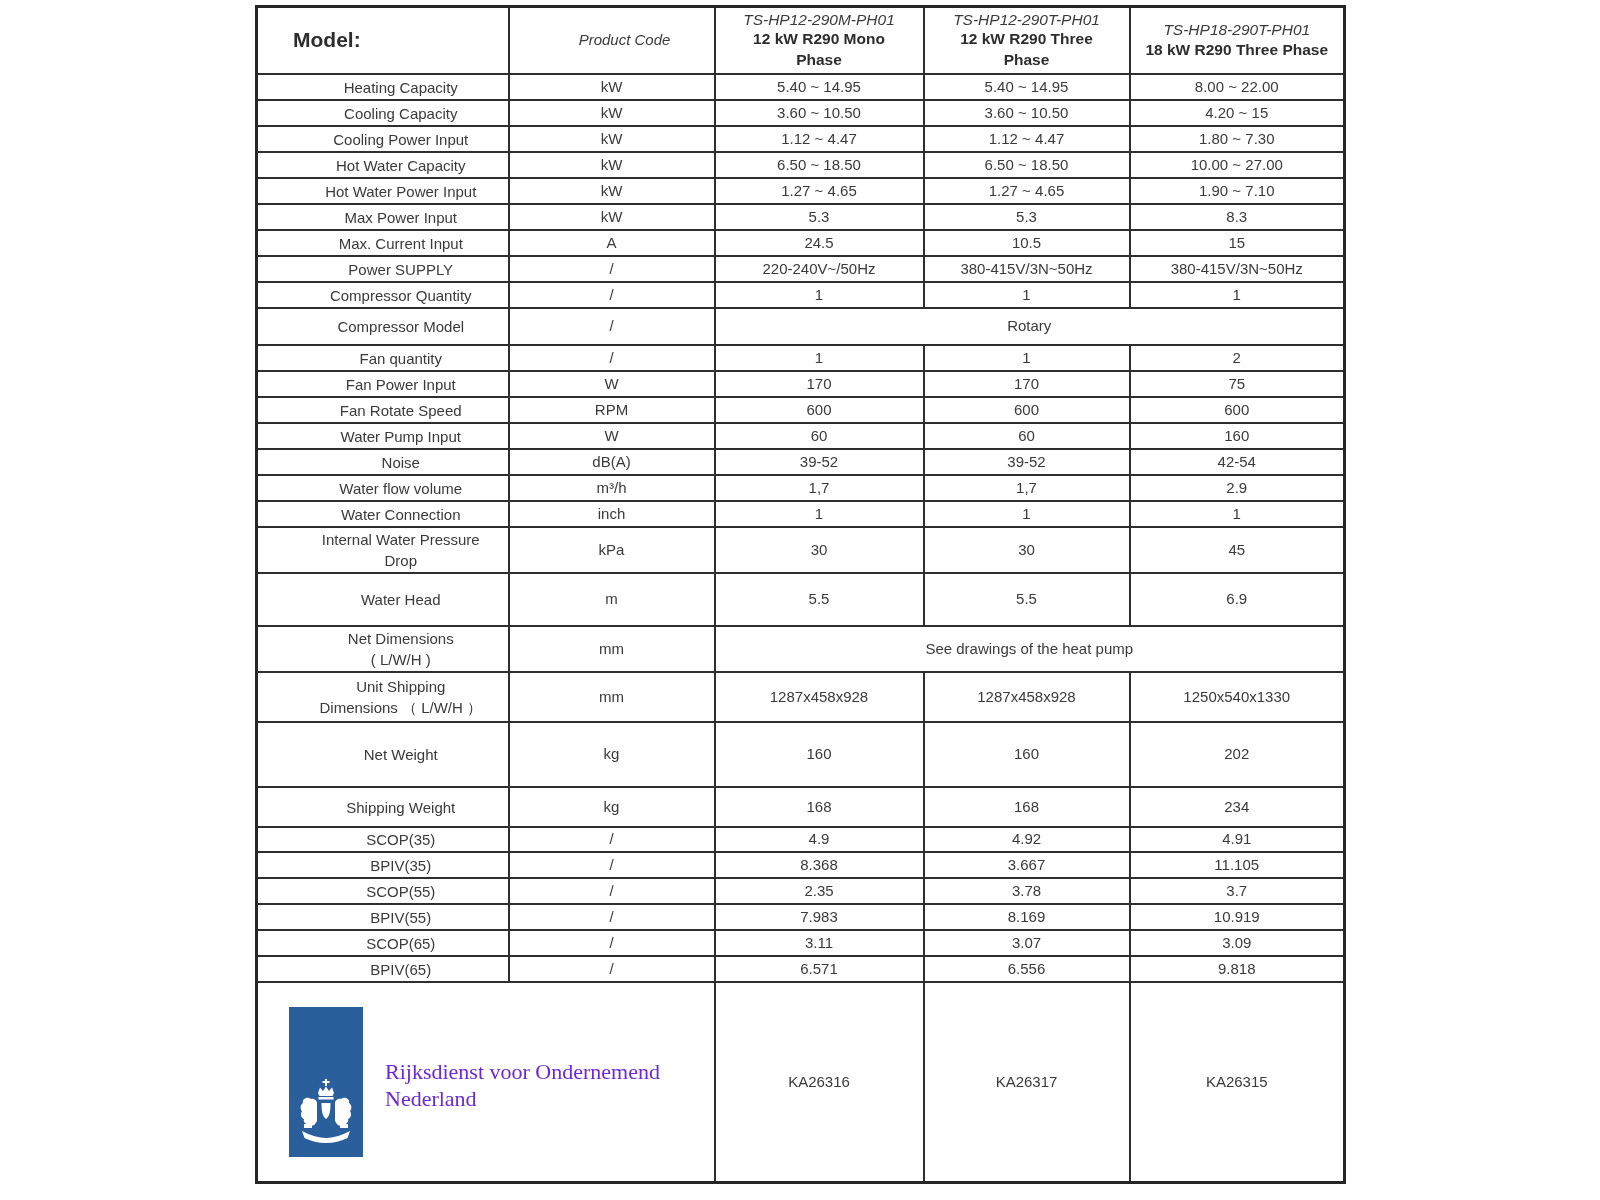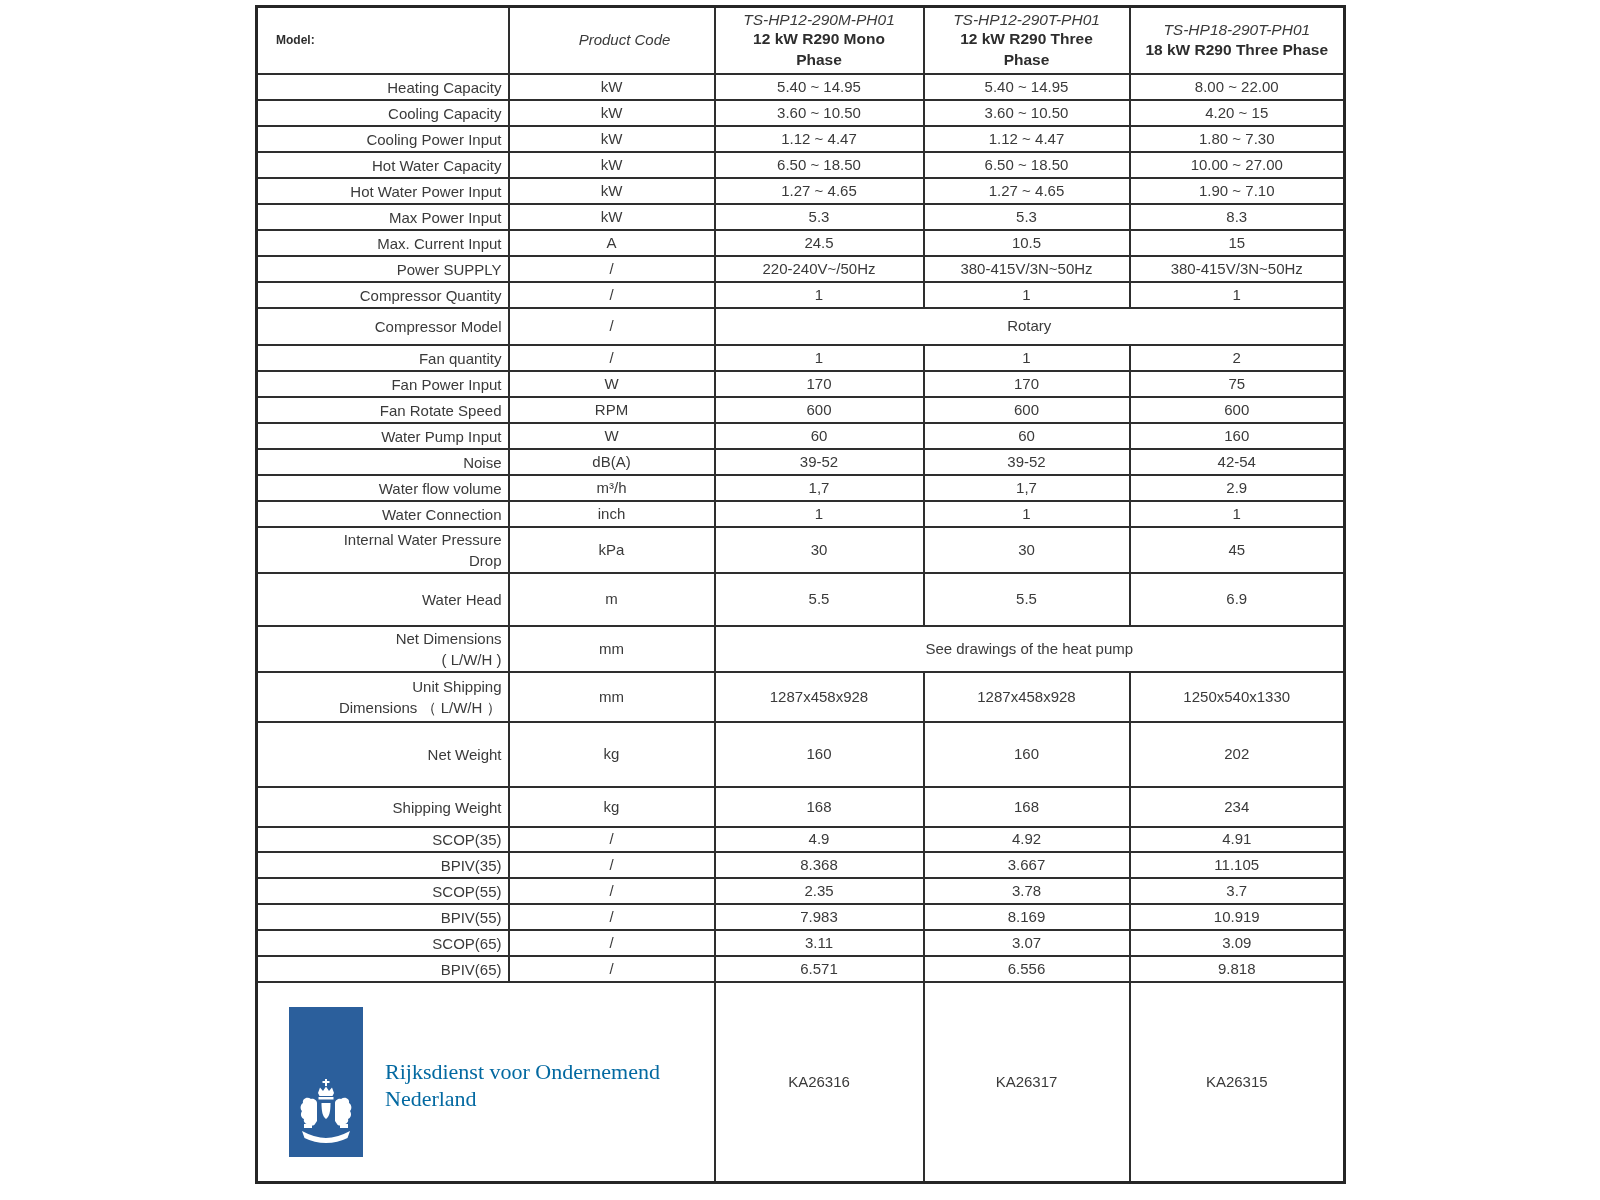--- a/index.html
+++ b/index.html
@@ -23,37 +23,37 @@
     border: 2px solid #2e2e2e;
     font-size: 15px;
     color: #3a3a3a;
     overflow: hidden;
     line-height: 1.25;
   }
 
   
   thead tr { height: 64px; }
   th.model-cell {
-    text-align: left; padding-left: 18px;
-    font-weight: bold; font-size: 12px; color: #2d2d2d;
+    text-align: left; padding-left: 35px;
+    font-weight: bold; font-size: 21px; color: #2d2d2d;
   }
   th.code-cell {
     text-align: center; font-style: italic; font-weight: normal;
     font-size: 15px;
     padding-left: 27px;
   }
   th.prod-cell { text-align: center; vertical-align: middle; padding: 2px 4px; font-weight: normal; }
   .prod-code { font-style: italic; font-size: 15.5px; color: #3a3a3a; }
   .prod-name { font-weight: bold; font-size: 15.5px; line-height: 1.35; max-width: 165px; margin: 0 auto; color: #2d2d2d; }
   th.prod-cell.wide .prod-name { max-width: none; }
 
   
   tbody tr { height: 26px; }
   tbody td.c-label {
-    text-align: right; padding: 1px 6px 1px 42px;
+    text-align: center; padding: 1px 6px 1px 42px;
     white-space: pre-line; line-height: 1.4;
   }
   tbody td.c-unit, tbody td.c-val { text-align: center; padding: 0 4px; }
   tbody tr:nth-child(10) { height: 37px; } 
   tbody tr:nth-child(19) { height: 53px; } 
   tbody tr:nth-child(20) { height: 38px; } 
   tbody tr:nth-child(21) { height: 50px; } 
   tbody tr:nth-child(22) { height: 65px; } 
   tbody tr:nth-child(23) { height: 40px; } 
   tbody tr:nth-child(24) { height: 25px; } 
@@ -63,21 +63,21 @@
   tfoot td { vertical-align: middle; text-align: center; }
   td.logo-cell { text-align: left; }
   .logo-wrap { display: flex; align-items: flex-end; padding-left: 30px; }
   .logo-block {
     width: 74px; height: 150px; flex: none;
     position: relative;
   }
   .logo-block svg { position: absolute; left: 50%; transform: translateX(-50%); bottom: 12px; }
   .logo-text {
     font-family: "Liberation Serif", serif;
-    font-size: 22px; line-height: 1.25; color: #0369a1;
+    font-size: 22px; line-height: 1.25; color: #6d28d9;
     margin: 0 0 44px 22px; max-width: 330px;
   }
   .cert-value { font-size: 15px; }
 </style>
 </head>
 <body>
 
 <div class="page">
   <table class="spec-table">
     <colgroup>

